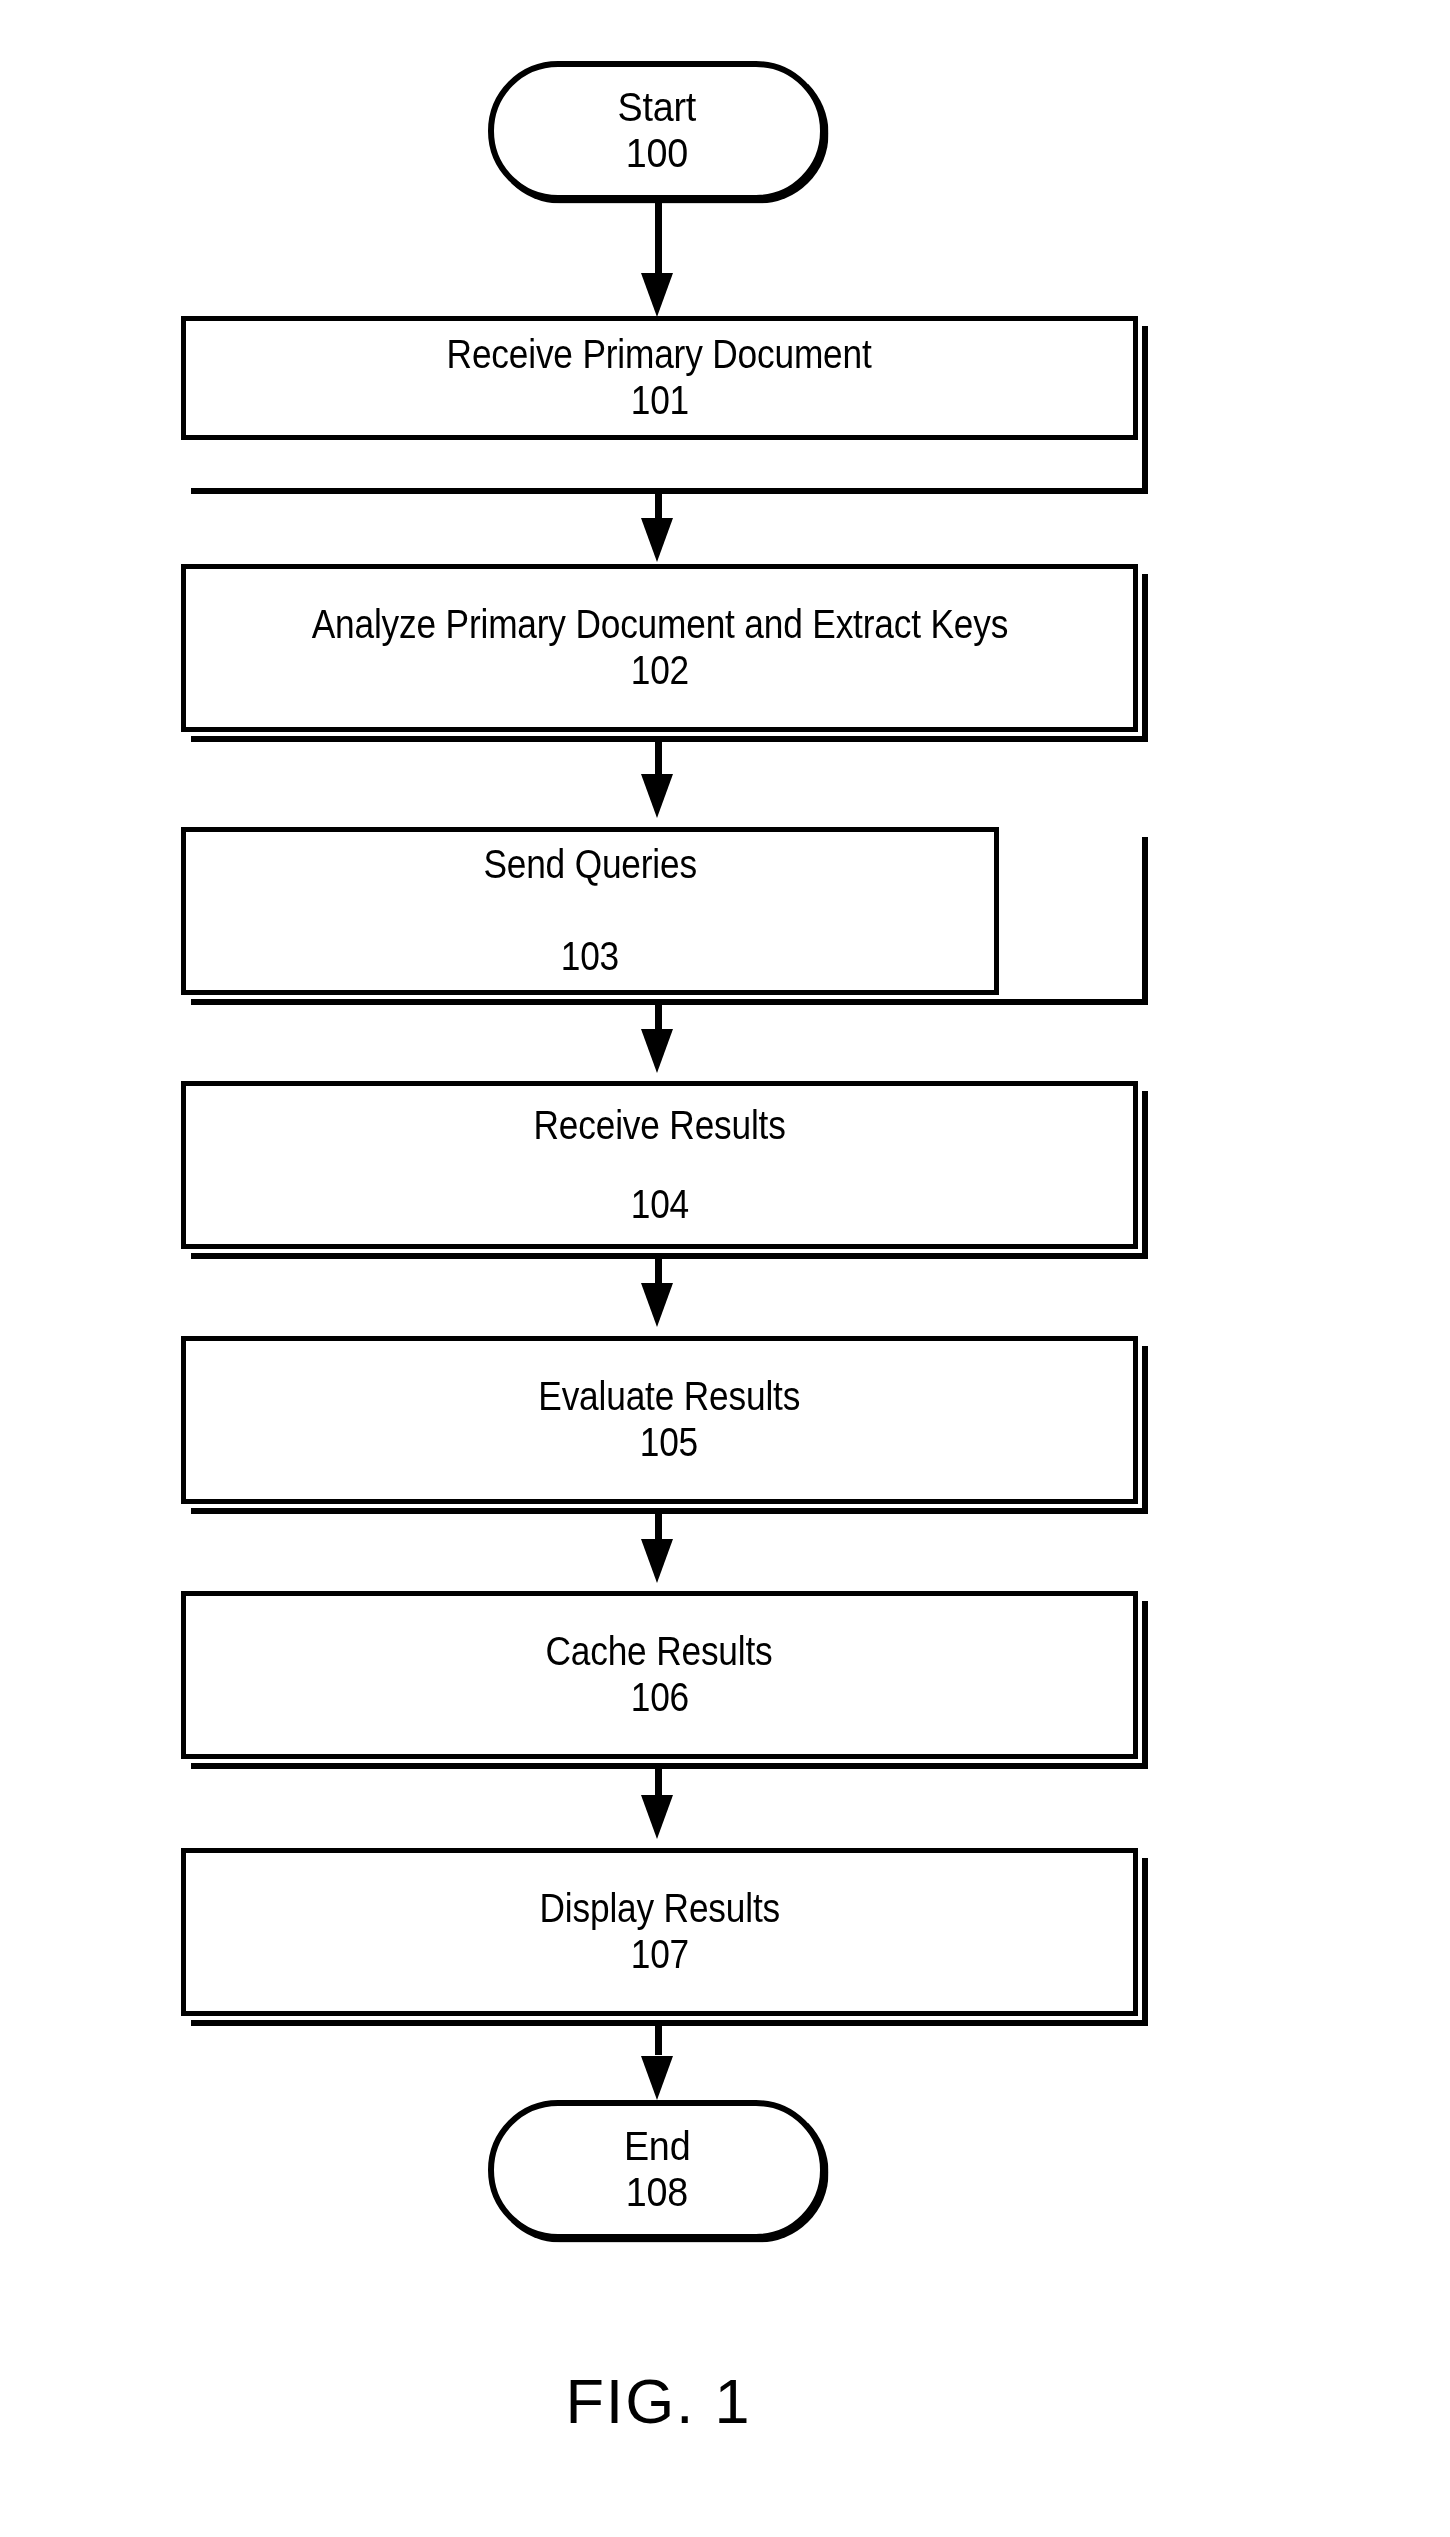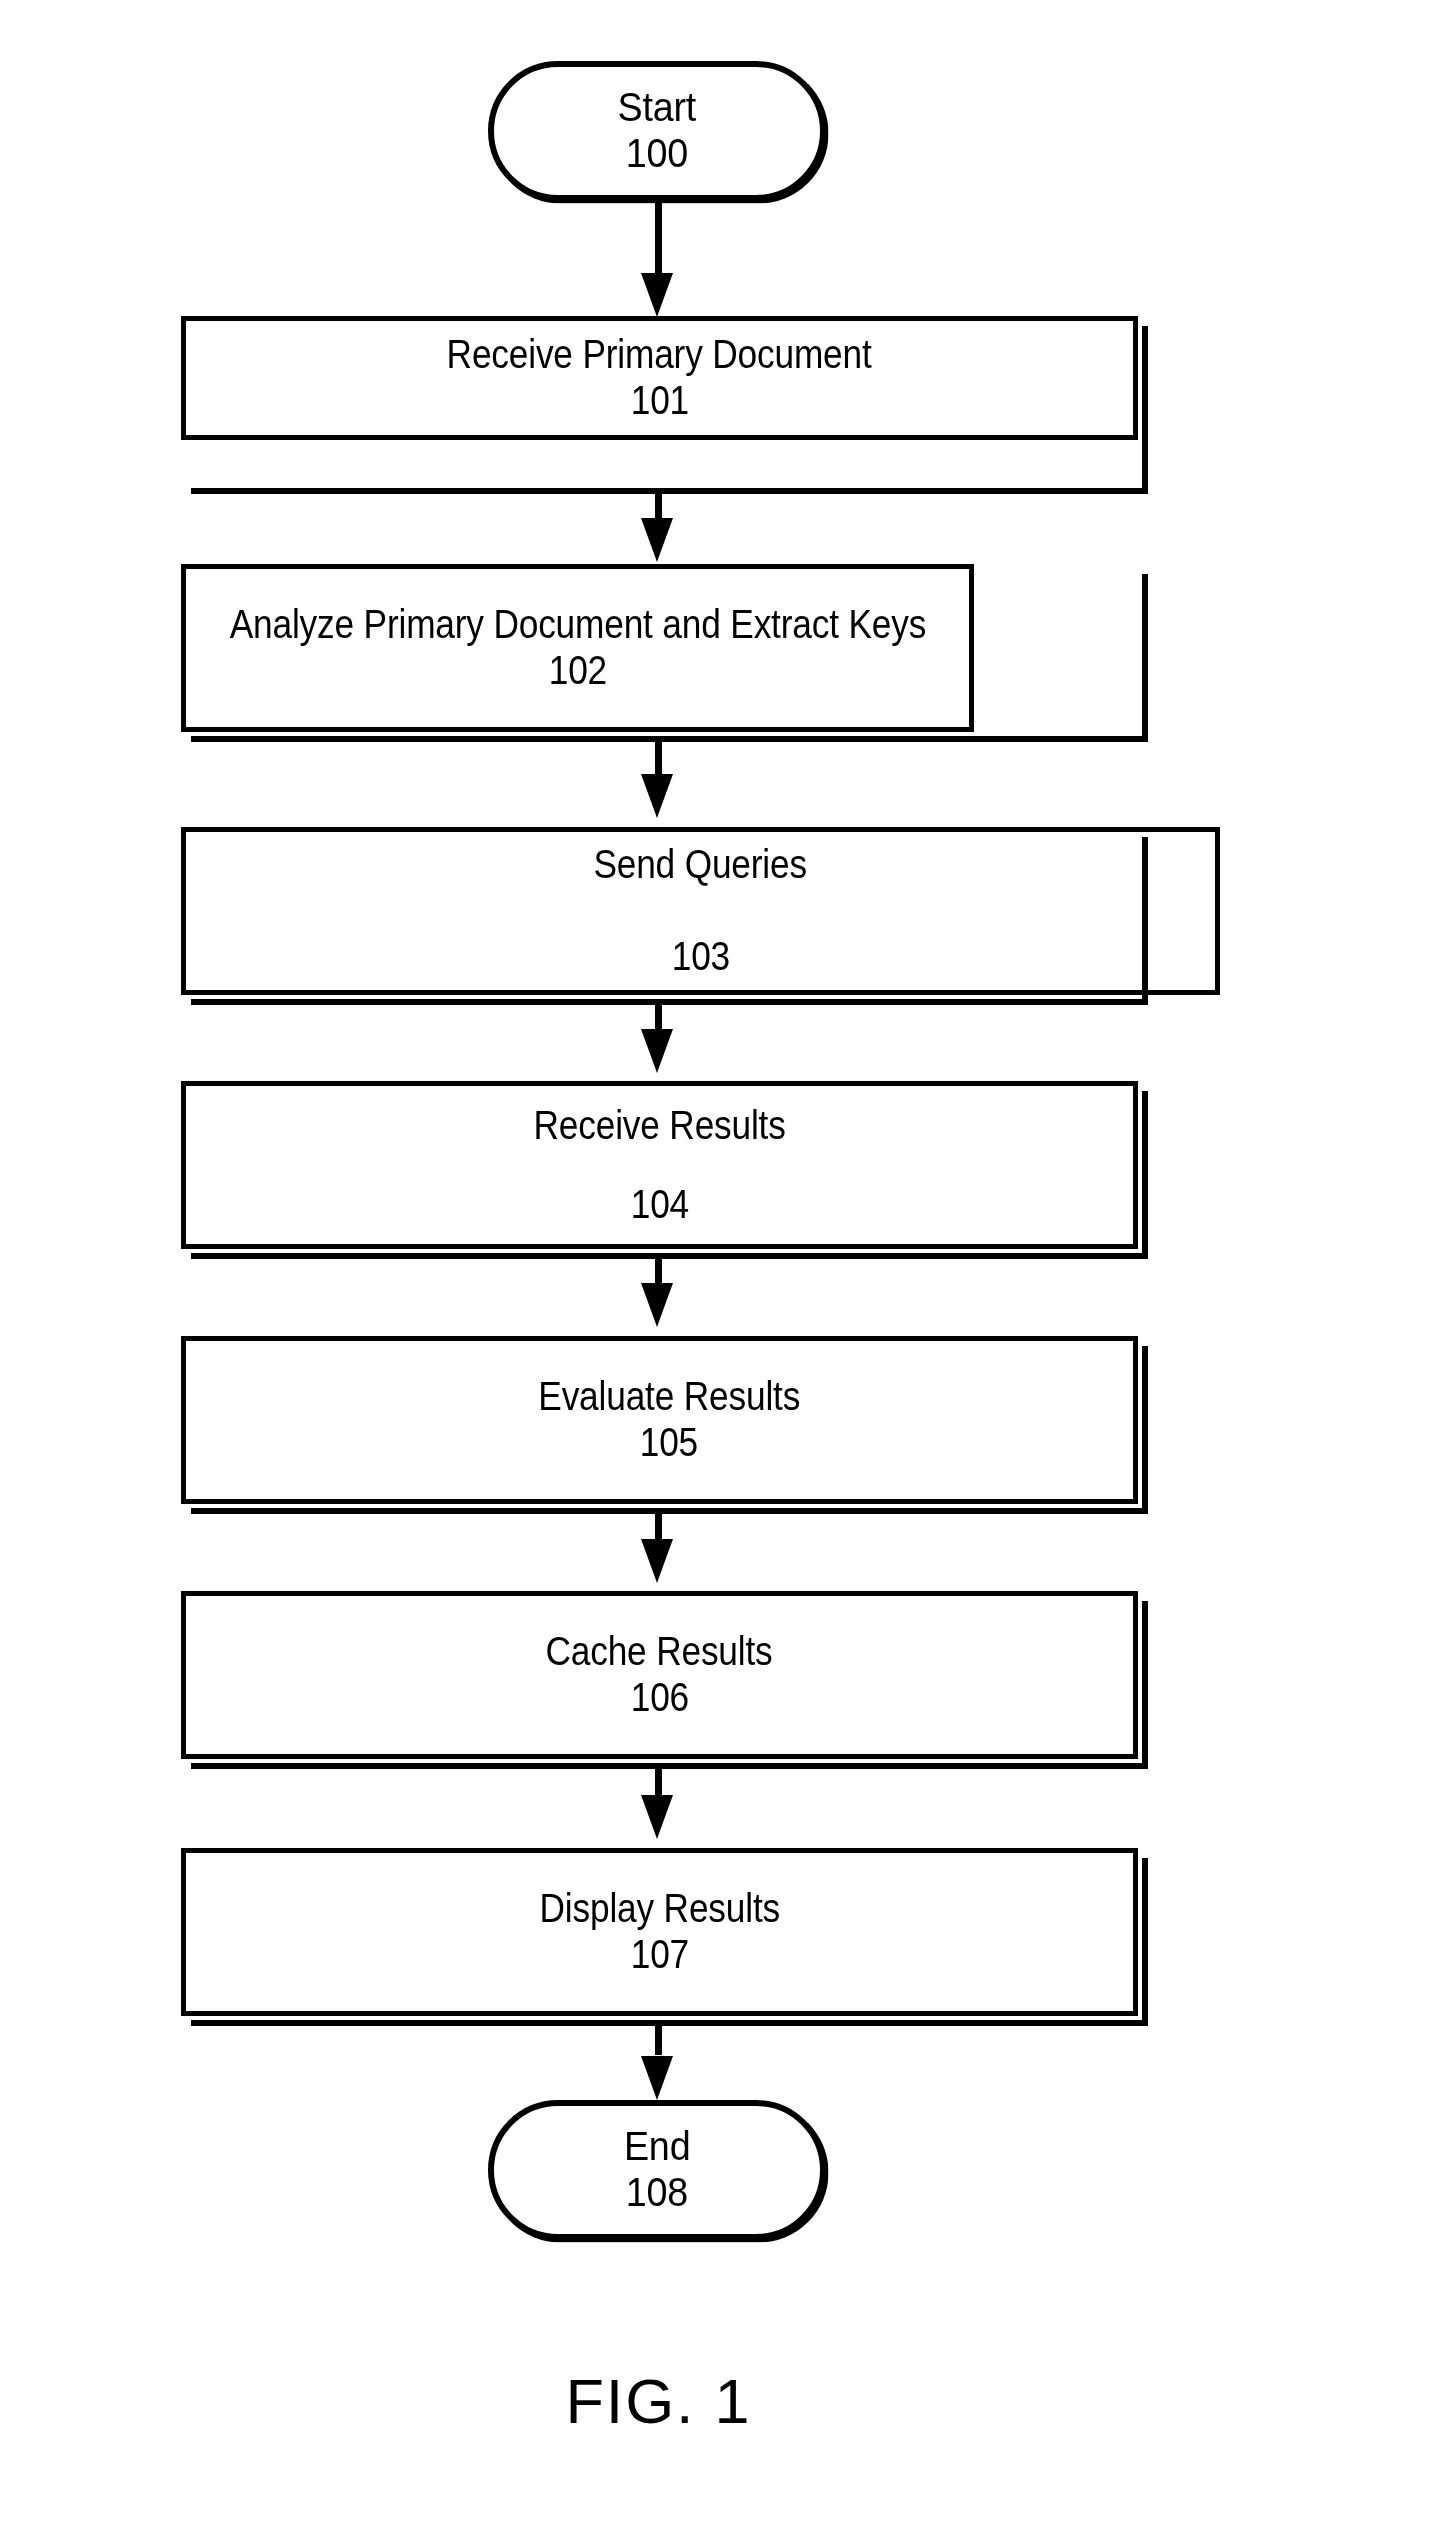--- a/index.html
+++ b/index.html
@@ -182,25 +182,25 @@
       <div class="head" style="top: 2056px;"></div>
     </div>
     <div class="terminator" style="top: 61px; left: 488px; width: 338px; height: 140px; border-radius: 70px; --w: 338px;">
       <div class="node-label">Start</div>
       <div class="node-ref">100</div>
     </div>
     <div class="process" style="top: 316px; left: 181px; width: 957px; height: 124px;">
       <div class="node-label">Receive Primary Document</div>
       <div class="node-ref">101</div>
     </div>
-    <div class="process" style="top: 564px; left: 181px; width: 793px; height: 168px;">
+    <div class="process" style="top: 564px; left: 181px; width: 957px; height: 168px;">
       <div class="node-label">Analyze Primary Document and Extract Keys</div>
       <div class="node-ref">102</div>
     </div>
-    <div class="process" style="top: 827px; left: 181px; width: 1039px; height: 168px; gap: 46px;">
+    <div class="process" style="top: 827px; left: 181px; width: 818px; height: 168px; gap: 46px;">
       <div class="node-label">Send Queries</div>
       <div class="node-ref">103</div>
     </div>
     <div class="process" style="top: 1081px; left: 181px; width: 957px; height: 168px; gap: 33px;">
       <div class="node-label">Receive Results</div>
       <div class="node-ref">104</div>
     </div>
     <div class="process" style="top: 1336px; left: 181px; width: 957px; height: 168px; padding-left: 19px;">
       <div class="node-label">Evaluate Results</div>
       <div class="node-ref">105</div>

